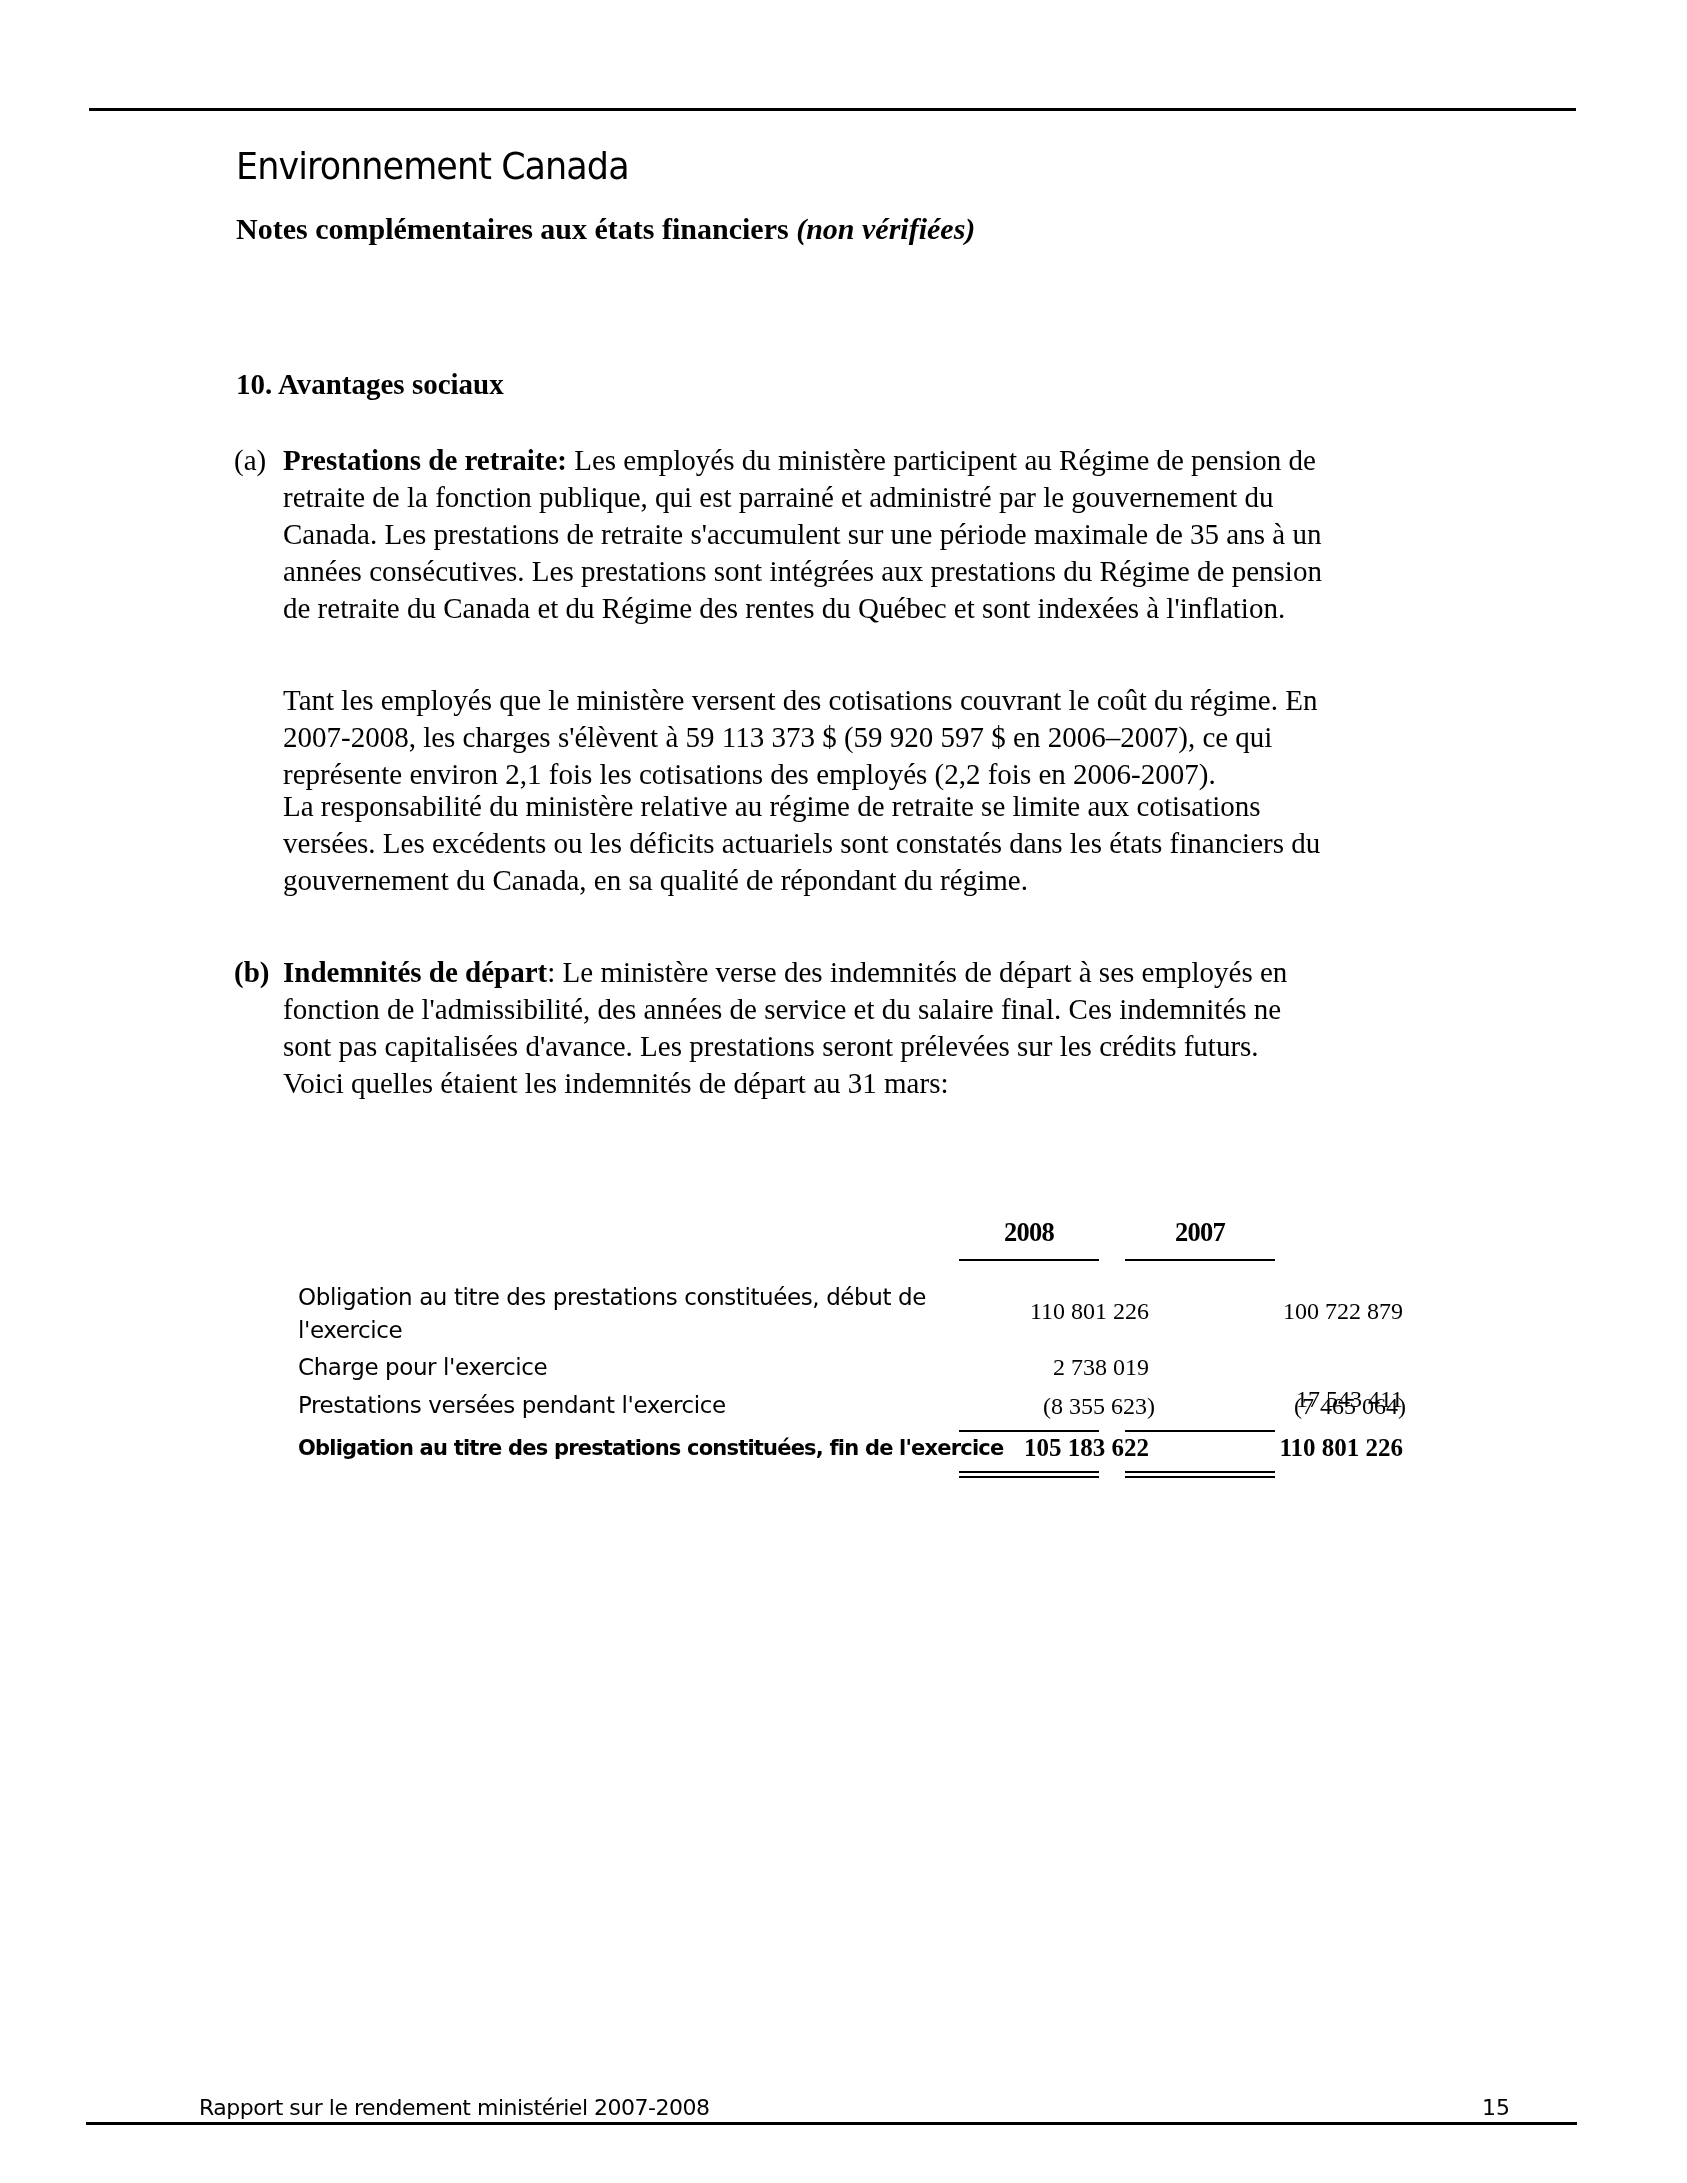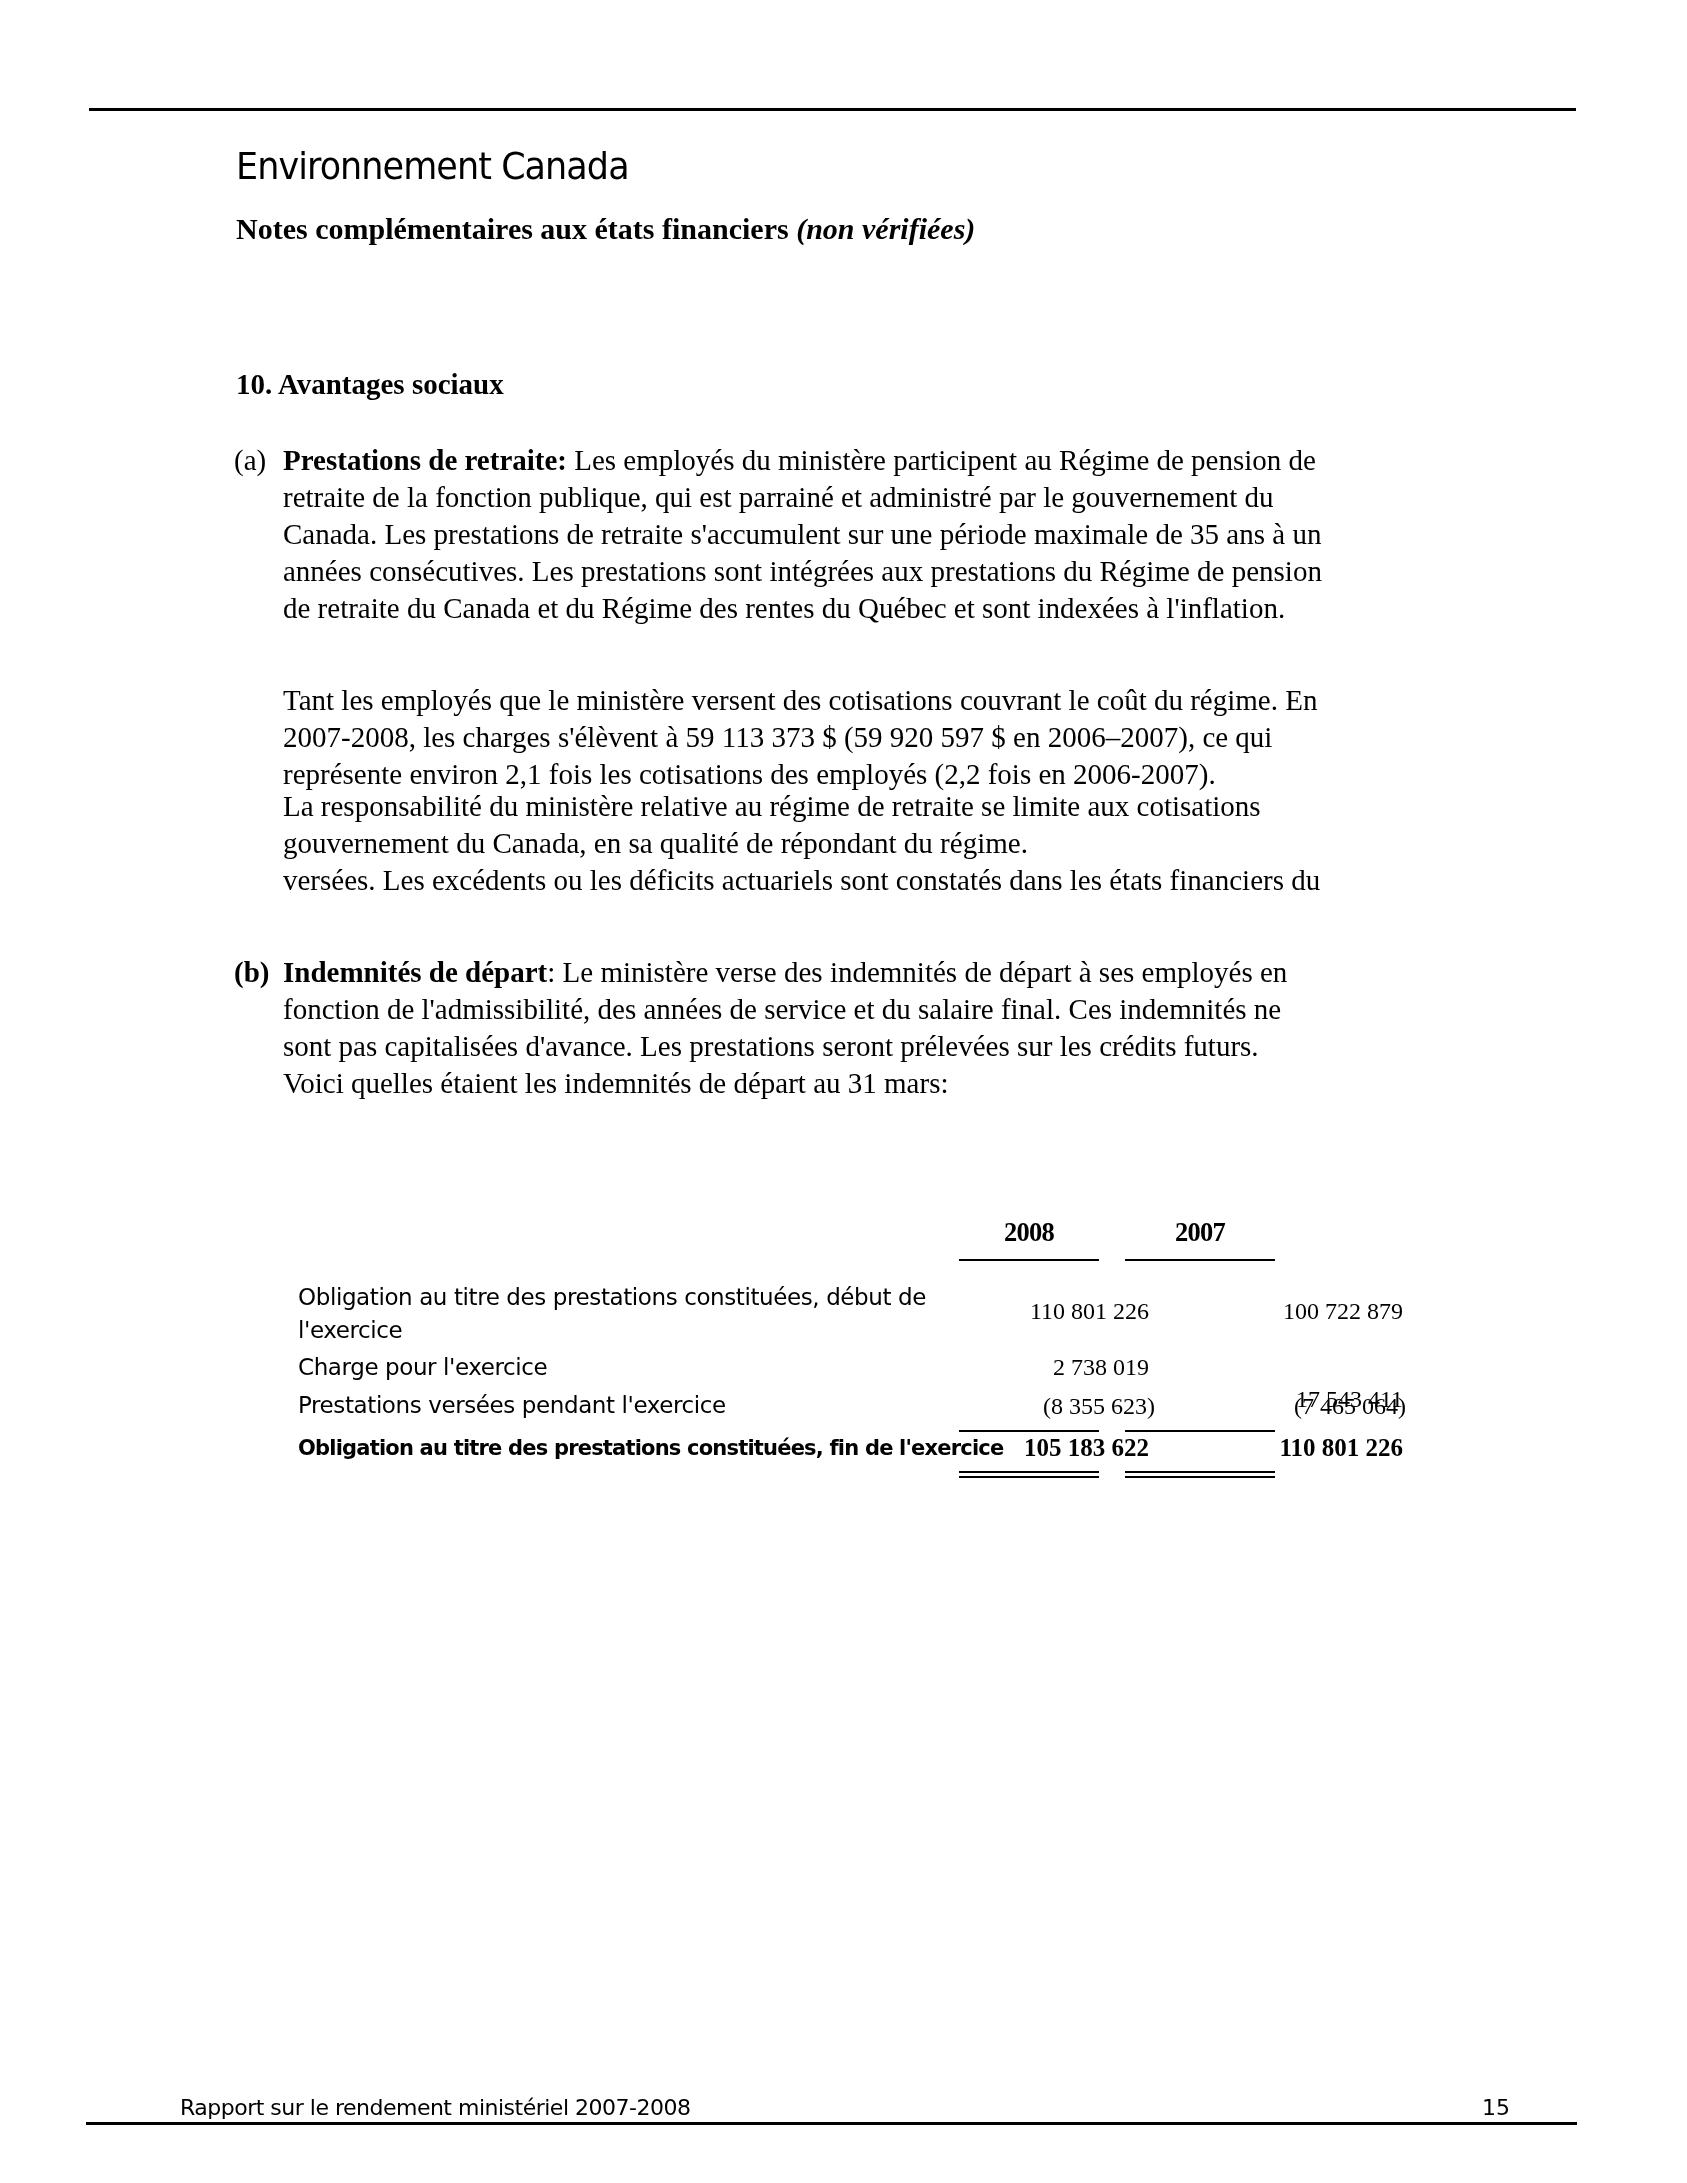--- a/index.html
+++ b/index.html
@@ -43,21 +43,21 @@
   .r-dbl2a { left: 1125px; width: 150px; top: 1471px; }
   .r-dbl2b { left: 1125px; width: 150px; top: 1476px; }
 
   .row-label { position: absolute; left: 298px; font-family: "DejaVu Sans", sans-serif; font-size: 23px; letter-spacing: -0.4px; line-height: 33px; white-space: nowrap; }
   .row-label.total { font-weight: bold; font-size: 21px; letter-spacing: -0.8px; }
   .val { position: absolute; font-family: "Liberation Serif", serif; font-size: 24px; text-align: right; white-space: nowrap; }
   .val.total { font-weight: bold; font-size: 25px; }
   .v1r { left: 953px; width: 196px; }
   .v2r { left: 1125px; width: 278px; }
 
-  .footer-text { position: absolute; left: 180px; top: 2095px; font-family: "DejaVu Sans", sans-serif; font-size: 22px; letter-spacing: -0.5px; white-space: nowrap; }
+  .footer-text { position: absolute; left: 199px; top: 2095px; font-family: "DejaVu Sans", sans-serif; font-size: 22px; letter-spacing: -0.5px; white-space: nowrap; }
   .page-number { position: absolute; left: 1482px; top: 2095px; font-family: "DejaVu Sans", sans-serif; font-size: 22px; white-space: nowrap; }
 </style>
 </head>
 <body>
 
 <div class="rule top-rule"></div>
 
 <div class="doc-title">Environnement Canada</div>
 <div class="doc-subtitle"><span>Notes complémentaires aux états financiers </span><span class="it">(non vérifiées)</span></div>
 
@@ -71,22 +71,22 @@
   <span class="line">années consécutives.  Les prestations sont intégrées aux prestations du Régime de pension</span>
   <span class="line">de retraite du Canada et du Régime des rentes du Québec et sont indexées à l'inflation.</span>
 </div>
 <div class="para serif p-a2">
   <span class="line">Tant les employés que le ministère versent des cotisations couvrant le coût du régime.  En</span>
   <span class="line">2007-2008, les charges s'élèvent à 59 113 373 $ (59 920 597 $ en 2006–2007), ce qui</span>
   <span class="line">représente environ 2,1 fois les cotisations des employés (2,2  fois en 2006-2007).</span>
 </div>
 <div class="para serif p-a3">
   <span class="line">La responsabilité du ministère relative au régime de retraite se limite aux cotisations</span>
+  <span class="line">versées.  Les excédents ou les déficits actuariels sont constatés dans les états financiers du</span>
   <span class="line">gouvernement du Canada, en sa qualité de répondant du régime.</span>
-  <span class="line">versées.  Les excédents ou les déficits actuariels sont constatés dans les états financiers du</span>
 </div>
 
 <div class="item-label serif lbl-b b">(b)</div>
 <div class="para serif p-b">
   <span class="line"><span class="b">Indemnités de départ</span><span>: Le ministère verse des indemnités de départ à ses employés en</span></span>
   <span class="line">fonction de l'admissibilité, des années de service et du salaire final.  Ces indemnités ne</span>
   <span class="line">sont pas capitalisées d'avance.  Les prestations seront prélevées sur les crédits futurs.</span>
   <span class="line">Voici quelles étaient les indemnités de départ au 31 mars:</span>
 </div>
 

